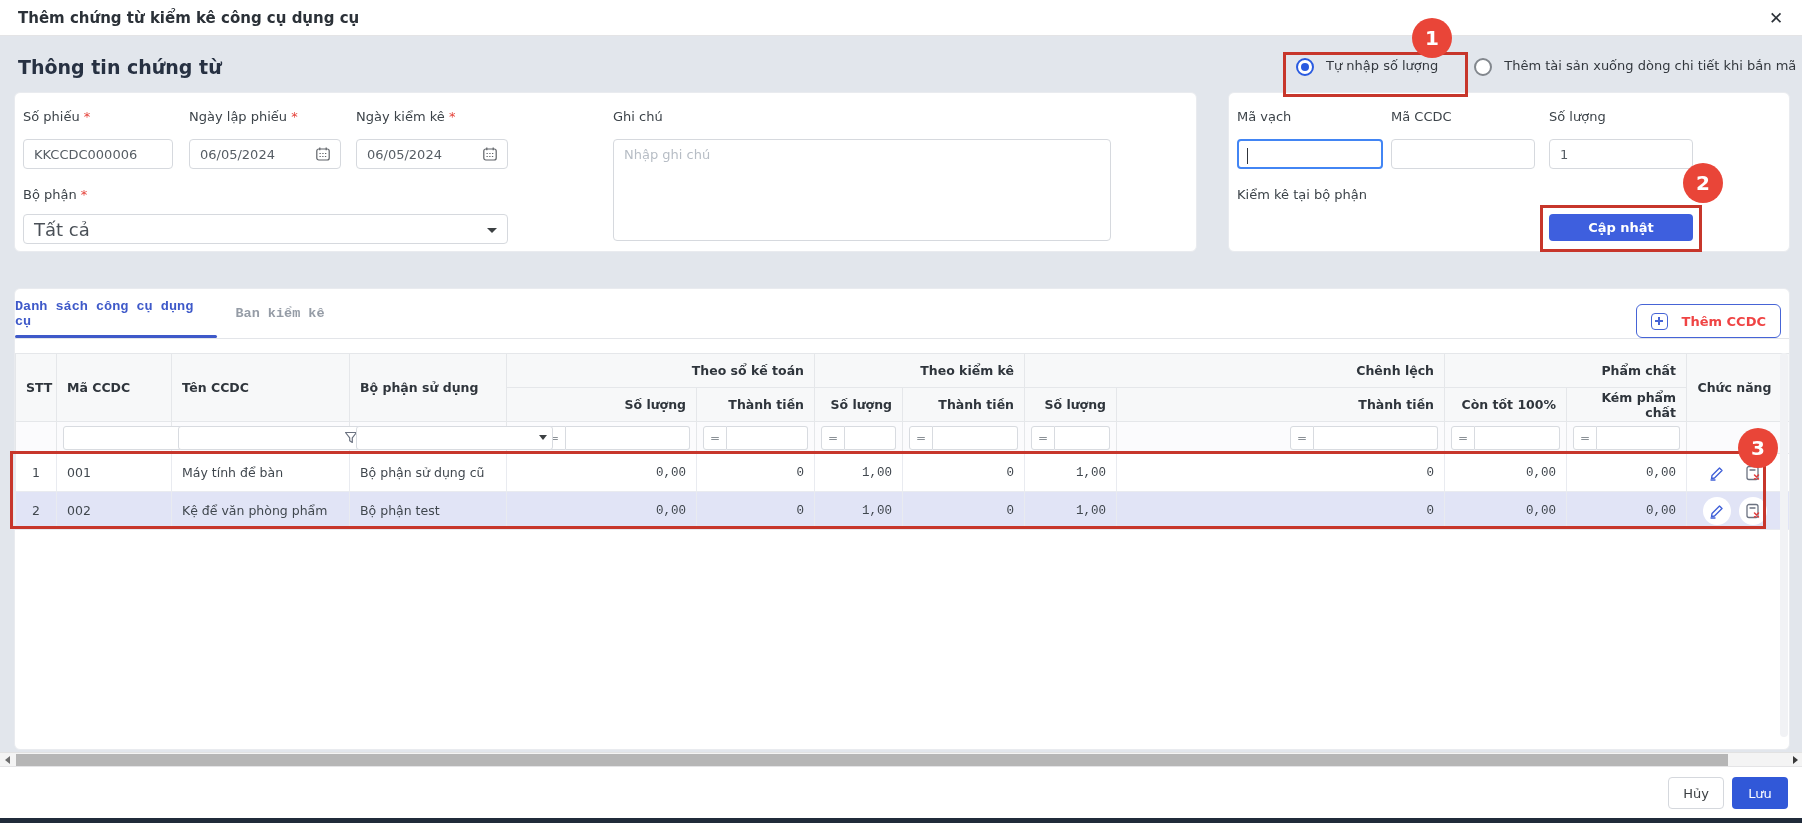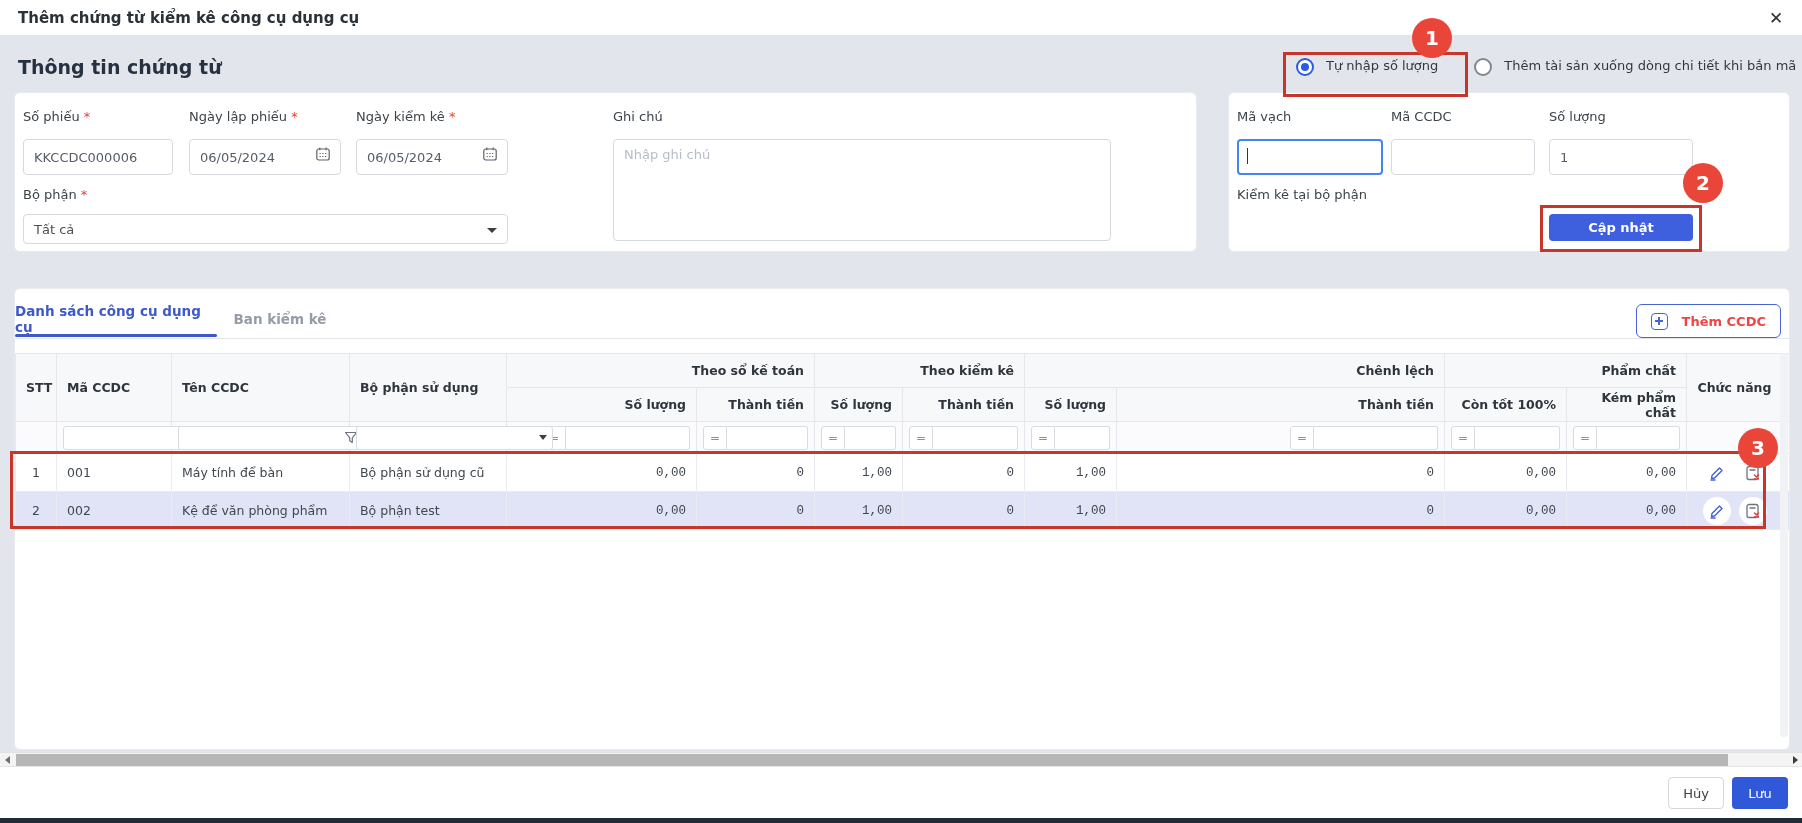--- a/index.html
+++ b/index.html
@@ -21,36 +21,36 @@
   .radio-circle{width:18px;height:18px;border-radius:50%;border:2px solid #82878d;background:#fff;position:relative;flex:0 0 auto;}
   .radio-circle.sel{border-color:#2a5be0;}
   .radio-circle.sel::after{content:"";position:absolute;left:3px;top:3px;width:8px;height:8px;border-radius:50%;background:#2a5be0;}
   .radio-label{font-size:13px;color:#33383e;white-space:nowrap;}
   
   .card{position:absolute;background:#fff;border:1px solid #e9ebef;border-radius:6px;}
   .card-left{left:14px;top:92px;width:1183px;height:160px;}
   .card-right{left:1228px;top:92px;width:562px;height:160px;}
   .fld-label{position:absolute;font-size:13px;color:#3c4349;}
   .req::after{content:" *";color:#e5433b;}
-  .inp{position:absolute;height:36px;border:1px solid #d6d9de;border-radius:4px;background:#fff;font-size:13px;color:#565d64;padding:0 10px;font-family:inherit;outline:none;}
+  .inp{position:absolute;height:30px;border:1px solid #d6d9de;border-radius:4px;background:#fff;font-size:13px;color:#565d64;padding:0 10px;font-family:inherit;outline:none;}
   .inp:disabled{background:#fff;}
   .inp-icon{position:absolute;top:0;height:30px;display:flex;align-items:center;}
   .focused{border:2px solid #4285f4;}
   .cursorbar{position:absolute;left:8px;top:7px;width:1px;height:16px;background:#30343a;}
   textarea.inp{padding-top:7px;resize:none;}
   .inp::placeholder,textarea.inp::placeholder{color:#b7bdc5;}
-  .select{position:absolute;height:30px;border:1px solid #d6d9de;border-radius:4px;background:#fff;display:flex;align-items:center;padding:0 26px 0 10px;font-size:13px;color:#4a5057;cursor:pointer;}
+  .select{position:absolute;height:30px;border:1px solid #d6d9de;border-radius:4px;background:#fff;display:flex;align-items:center;padding:0 26px 0 10px;font-size:18px;color:#4a5057;cursor:pointer;}
   .select .caret{position:absolute;right:10px;top:13px;width:0;height:0;border-left:5px solid transparent;border-right:5px solid transparent;border-top:5px solid #3c4043;}
   .select.disabled{background:#f2f3f5;border-color:#e2e4e8;color:#b0b6bd;cursor:default;}
   .select.disabled .caret{border-top-color:#6f757c;}
   .btn-primary{position:absolute;border:none;border-radius:4px;background:#3e5fde;color:#fff;font-size:13px;font-weight:600;font-family:inherit;cursor:pointer;}
   
   .card-table{left:14px;top:288px;width:1776px;height:462px;overflow:hidden;}
   .tabbar{position:absolute;left:0;top:0;width:100%;height:50px;border-bottom:1px solid #e3e5e9;}
-  .tab{position:absolute;top:12px;height:36px;display:flex;align-items:center;justify-content:center;font-size:13.5px;cursor:pointer;}
+  .tab{position:absolute;top:0;height:49px;display:flex;align-items:center;justify-content:center;font-size:13.5px;cursor:pointer;font-family:Liberation Mono, monospace;}
   .tab1{left:0;width:202px;font-weight:700;color:#3e59c9;}
   .tab1::after{content:"";position:absolute;left:0;bottom:0;width:100%;height:3px;background:#3e59c9;border-radius:2px;}
   .tab2{left:202px;width:126px;font-weight:600;color:#959ca6;}
   .btn-add{position:absolute;right:8px;top:15px;height:34px;padding:0 14px;display:flex;align-items:center;gap:14px;background:#fff;border:1px solid #4664d6;border-radius:6px;color:#ef4444;font-size:13px;font-weight:600;font-family:inherit;cursor:pointer;}
   .plus-box{width:17px;height:17px;border:1.6px solid #4664d6;border-radius:4px;position:relative;}
   .plus-box::before{content:"";position:absolute;left:3px;top:6.5px;width:8px;height:1.6px;background:#4664d6;}
   .plus-box::after{content:"";position:absolute;left:6.5px;top:3px;width:1.6px;height:8px;background:#4664d6;}
   
   table.grid{position:absolute;left:0;top:64px;border-collapse:collapse;table-layout:fixed;width:1777px;font-size:12.5px;}
   table.grid th{background:#f7f8f9;border:1px solid #e5e7ea;font-weight:600;color:#2f353c;padding:0 10px;}

